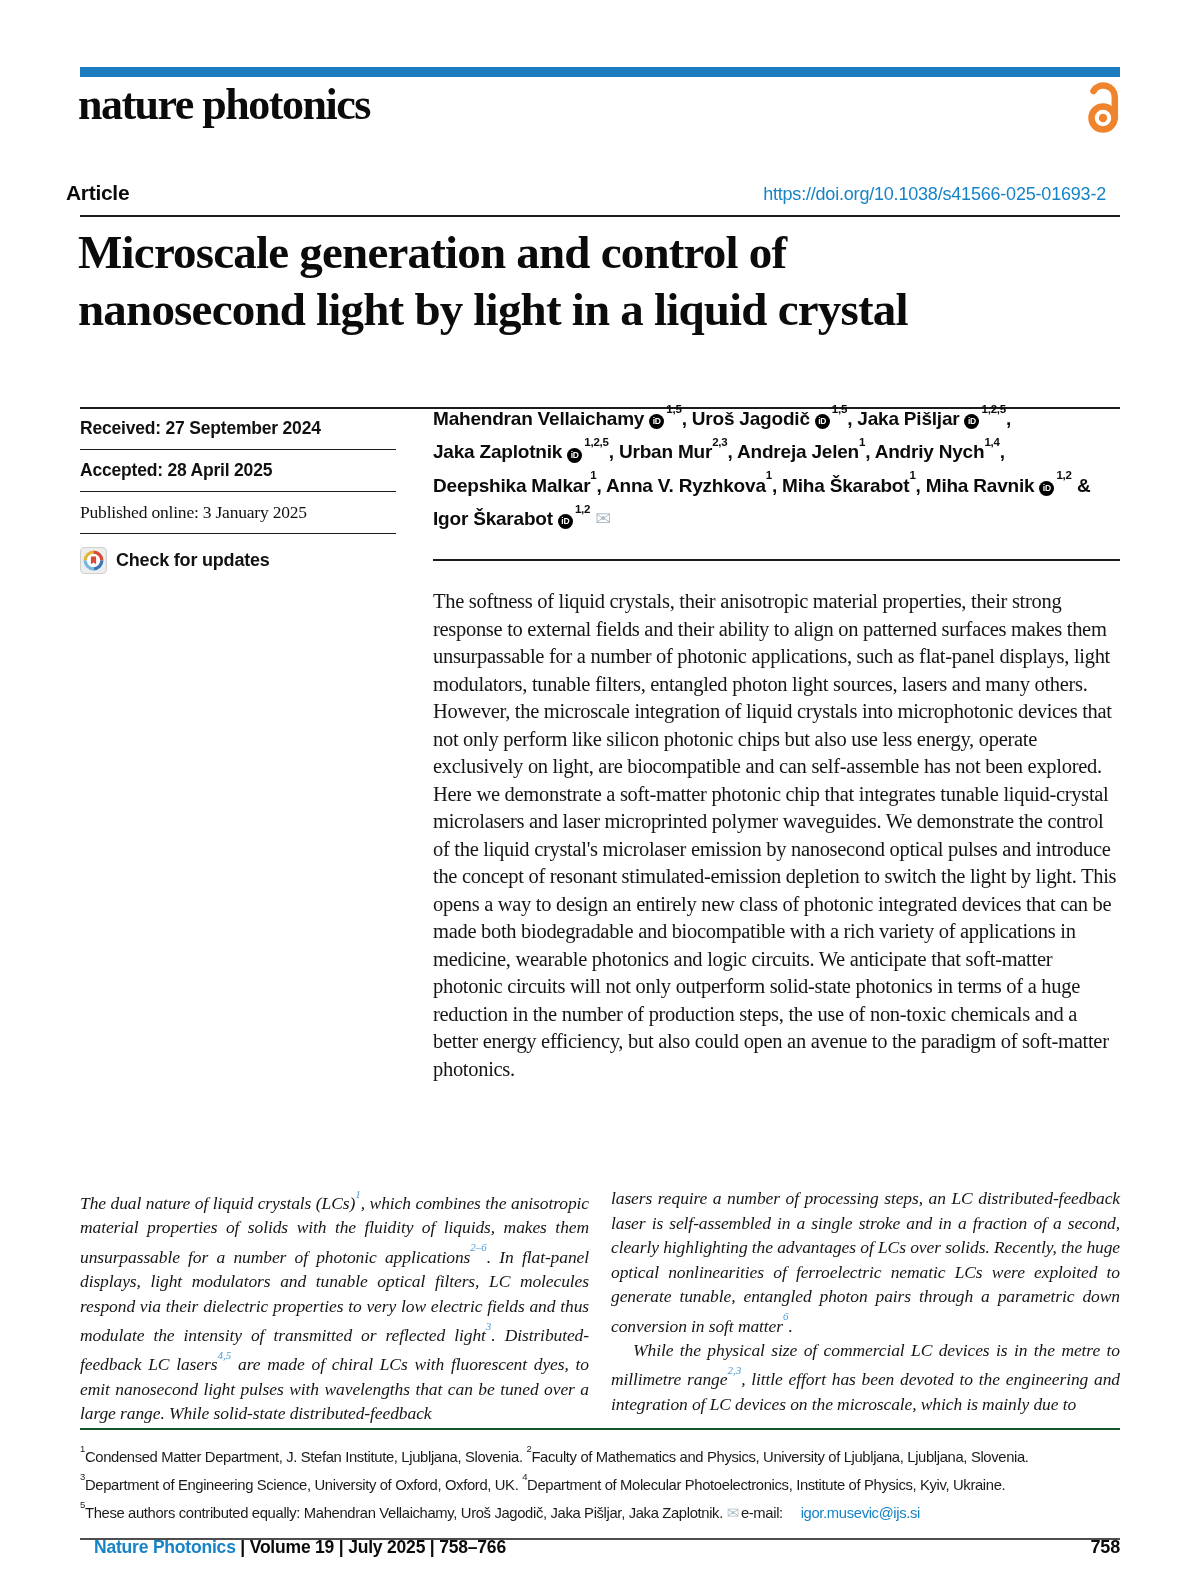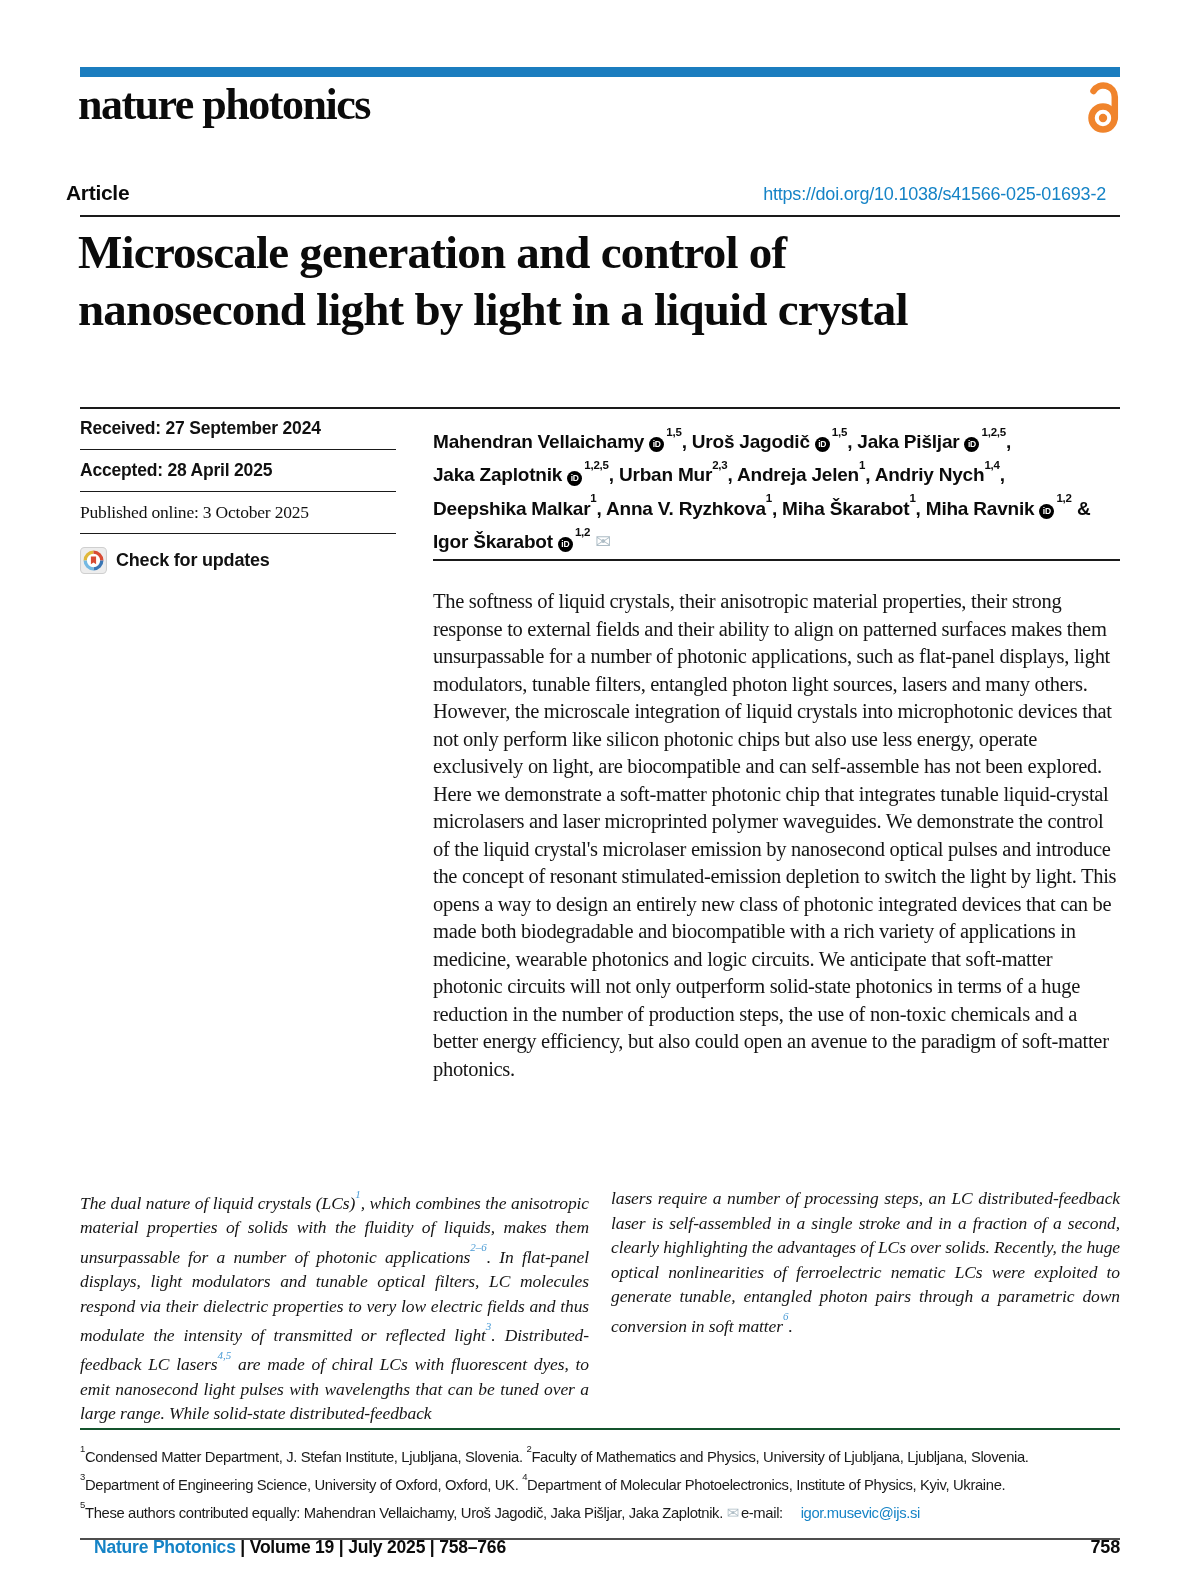--- a/index.html
+++ b/index.html
@@ -26,21 +26,21 @@
     font-weight:700; font-size:47px; line-height:57px; letter-spacing:-0.8px; color:#0b0b0b;
   }
   .rule-head { position:absolute; left:80px; top:407px; width:1040px; height:1.5px; background:#1a1a1a; }
 
   .meta-col { position:absolute; left:80px; top:408px; width:316px; }
   .meta-row { padding:10px 0 10px 0; border-bottom:1px solid #1a1a1a; font-size:17.5px; font-weight:700; letter-spacing:-0.2px; }
   .meta-row.serif { font-family:"Liberation Serif","DejaVu Serif",serif; font-weight:400; font-size:17.5px; }
   .check-row { padding-top:13px; display:flex; align-items:center; gap:9px; font-size:18px; font-weight:700; letter-spacing:-0.2px; }
   .crossmark { width:27px; height:27px; flex:0 0 auto; }
 
-  .authors { position:absolute; left:433px; top:423px; width:692px;
+  .authors { position:absolute; left:433px; top:400px; width:692px;
     font-size:19px; font-weight:700; line-height:29px; letter-spacing:-0.2px; color:#0b0b0b; }
   .authors sup { font-size:11.5px; font-weight:700; position:relative; top:-0.45em; }
   .orcid {
     display:inline-block; width:15px; height:15px; border-radius:50%;
     background:#000; color:#fff; font-size:8.5px; font-weight:700;
     text-align:center; line-height:15px; margin:0 2px 0 5px; vertical-align:1px;
     font-family:"Liberation Sans",sans-serif;
   }
   .env { color:#aebdc6; font-weight:400; margin-left:5px; font-size:19px; }
 
@@ -103,21 +103,21 @@
   <h1 class="title">
     <span>Microscale generation and control of</span><br>
     <span>nanosecond light by light in a liquid crystal</span>
   </h1>
 
   <div class="rule-head"></div>
 
   <div class="meta-col">
     <div class="meta-row">Received: 27 September 2024</div>
     <div class="meta-row">Accepted: 28 April 2025</div>
-    <div class="meta-row serif">Published online: 3 October 2025</div>
+    <div class="meta-row serif">Published online: 3 January 2025</div>
     <div class="check-row">
       <span class="crossmark">
         <svg width="27" height="27" viewBox="0 0 26 26">
           <rect x="0.5" y="0.5" width="25" height="25" rx="4" fill="#ededed" stroke="#cfcfcf"></rect>
           <circle cx="13" cy="13" r="8" fill="#ffffff"></circle>
           <path d="M5 13 a8 8 0 0 1 8 -8" stroke="#e0b73a" stroke-width="3.2" fill="none"></path>
           <path d="M13 5 a8 8 0 0 1 8 8" stroke="#d84b34" stroke-width="3.2" fill="none"></path>
           <path d="M21 13 a8 8 0 0 1 -8 8" stroke="#3a76b5" stroke-width="3.2" fill="none"></path>
           <path d="M13 21 a8 8 0 0 1 -8 -8" stroke="#74b9e3" stroke-width="3.2" fill="none"></path>
           <path d="M10.5 9.2 h5 v7.4 l-2.5 -1.7 l-2.5 1.7 z" fill="#d84b34"></path>
@@ -137,20 +137,21 @@
   <div class="rule-abs"></div>
 
   <div class="abstract">The softness of liquid crystals, their anisotropic material properties, their strong response to external fields and their ability to align on patterned surfaces makes them unsurpassable for a number of photonic applications, such as flat-panel displays, light modulators, tunable filters, entangled photon light sources, lasers and many others. However, the microscale integration of liquid crystals into microphotonic devices that not only perform like silicon photonic chips but also use less energy, operate exclusively on light, are biocompatible and can self-assemble has not been explored. Here we demonstrate a soft-matter photonic chip that integrates tunable liquid-crystal microlasers and laser microprinted polymer waveguides. We demonstrate the control of the liquid crystal's microlaser emission by nanosecond optical pulses and introduce the concept of resonant stimulated-emission depletion to switch the light by light. This opens a way to design an entirely new class of photonic integrated devices that can be made both biodegradable and biocompatible with a rich variety of applications in medicine, wearable photonics and logic circuits. We anticipate that soft-matter photonic circuits will not only outperform solid-state photonics in terms of a huge reduction in the number of production steps, the use of non-toxic chemicals and a better energy efficiency, but also could open an avenue to the paradigm of soft-matter photonics.</div>
 
   <div class="body-cols">
     <div class="body-col">
       <p><span>The dual nature of liquid crystals (LCs)</span><sup class="ref">1</sup><span>, which combines the anisotropic material properties of solids with the fluidity of liquids, makes them unsurpassable for a number of photonic applications</span><sup class="ref">2–6</sup><span>. In flat-panel displays, light modulators and tunable optical filters, LC molecules respond via their dielectric properties to very low electric fields and thus modulate the intensity of transmitted or reflected light</span><sup class="ref">3</sup><span>. Distributed-feedback LC lasers</span><sup class="ref">4,5</sup><span> are made of chiral LCs with fluorescent dyes, to emit nanosecond light pulses with wavelengths that can be tuned over a large range. While solid-state distributed-feedback</span></p>
     </div>
     <div class="body-col">
       <p><span>lasers require a number of processing steps, an LC distributed-feedback laser is self-assembled in a single stroke and in a fraction of a second, clearly highlighting the advantages of LCs over solids. Recently, the huge optical nonlinearities of ferroelectric nematic LCs were exploited to generate tunable, entangled photon pairs through a parametric down conversion in soft matter</span><sup class="ref">6</sup><span>.</span></p>
+      <p class="indent"><span>While the physical size of commercial LC devices is in the metre to millimetre range</span><sup class="ref">2,3</sup><span>, little effort has been devoted to the engineering and integration of LC devices on the microscale, which is mainly due to</span></p>
     </div>
   </div>
 
   <div class="footnotes">
     <div><sup>1</sup><span>Condensed Matter Department, J. Stefan Institute, Ljubljana, Slovenia. </span><sup>2</sup><span>Faculty of Mathematics and Physics, University of Ljubljana, Ljubljana, Slovenia.</span></div>
     <div><sup>3</sup><span>Department of Engineering Science, University of Oxford, Oxford, UK. </span><sup>4</sup><span>Department of Molecular Photoelectronics, Institute of Physics, Kyiv, Ukraine.</span></div>
     <div><sup>5</sup><span>These authors contributed equally: Mahendran Vellaichamy, Uroš Jagodič, Jaka Pišljar, Jaka Zaplotnik. </span><span class="env">✉</span><span>e-mail: </span><a class="link">igor.musevic@ijs.si</a></div>
   </div>
 
   <div class="footer">

